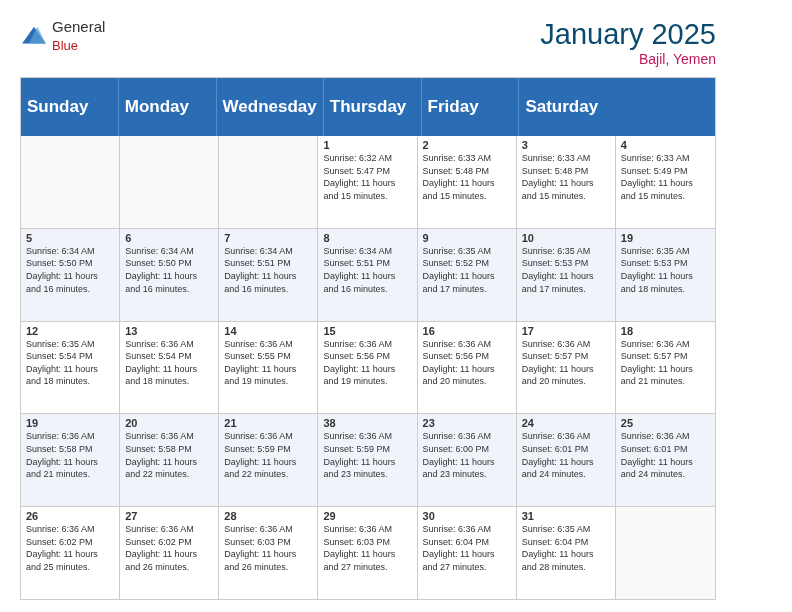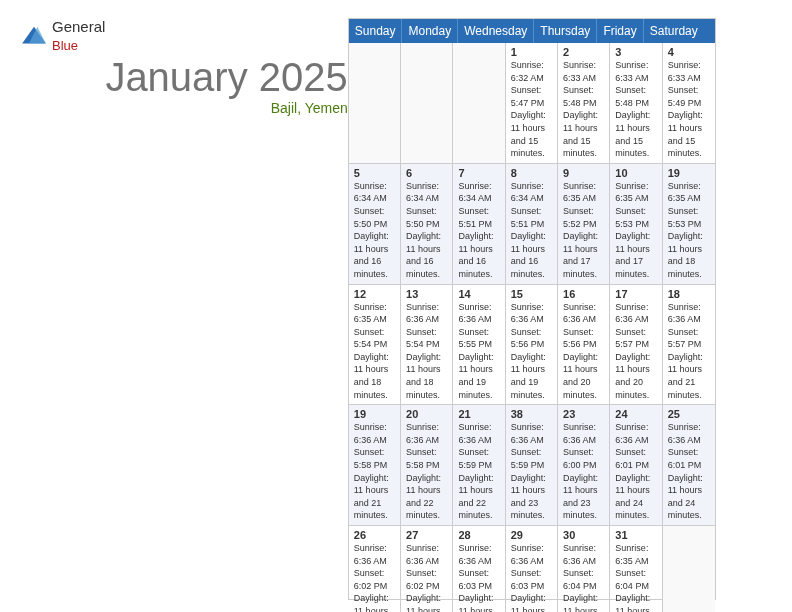--- a/index.html
+++ b/index.html
@@ -8,21 +8,21 @@
       background: #fff;
       width: 792px;
       height: 612px;
       overflow: hidden;
     }
     .page {
       width: 736px;
       height: 612px;
       padding: 18px 20px 12px 20px;
       display: flex;
-      flex-direction: row;
+      flex-direction: column;
       border-radius: 23px;
     }
     .header {
       display: flex;
       justify-content: space-between;
       align-items: flex-start;
       margin-bottom: 10px;
     }
     .logo {
       display: flex;
@@ -40,45 +40,44 @@
       font-weight: normal;
     }
     .logo-icon {
       width: 28px;
       height: 22px;
     }
     .title-block {
       text-align: right;
     }
     .title-month {
-      font-size: 40px;
-      color: #737373;
+      font-size: 29px;
+      color: #0c4a6e;
       font-weight: normal;
-      margin-top: 37px;
     }
     .title-location {
       font-size: 14px;
-      color: #4d7c0f;
+      color: #be185d;
     }
     .calendar {
       flex: 1;
       display: flex;
       flex-direction: column;
       border: 1px solid #ccc;
     }
     .cal-header-row {
       display: grid;
       grid-template-columns: repeat(7, 1fr);
       background: #2a6db5;
     }
     .cal-header-cell {
       color: #fff;
-      font-size: 12px;
-      font-weight: normal;
-      padding: 5px 6px;
+      font-size: 17px;
+      font-weight: bold;
+      padding: 19px 6px;
       text-align: left;
       border-right: 1px solid #5090cc;
     }
     .cal-header-cell:last-child { border-right: none; }
     .cal-body {
       flex: 1;
       display: flex;
       flex-direction: column;
     }
     .cal-row {

